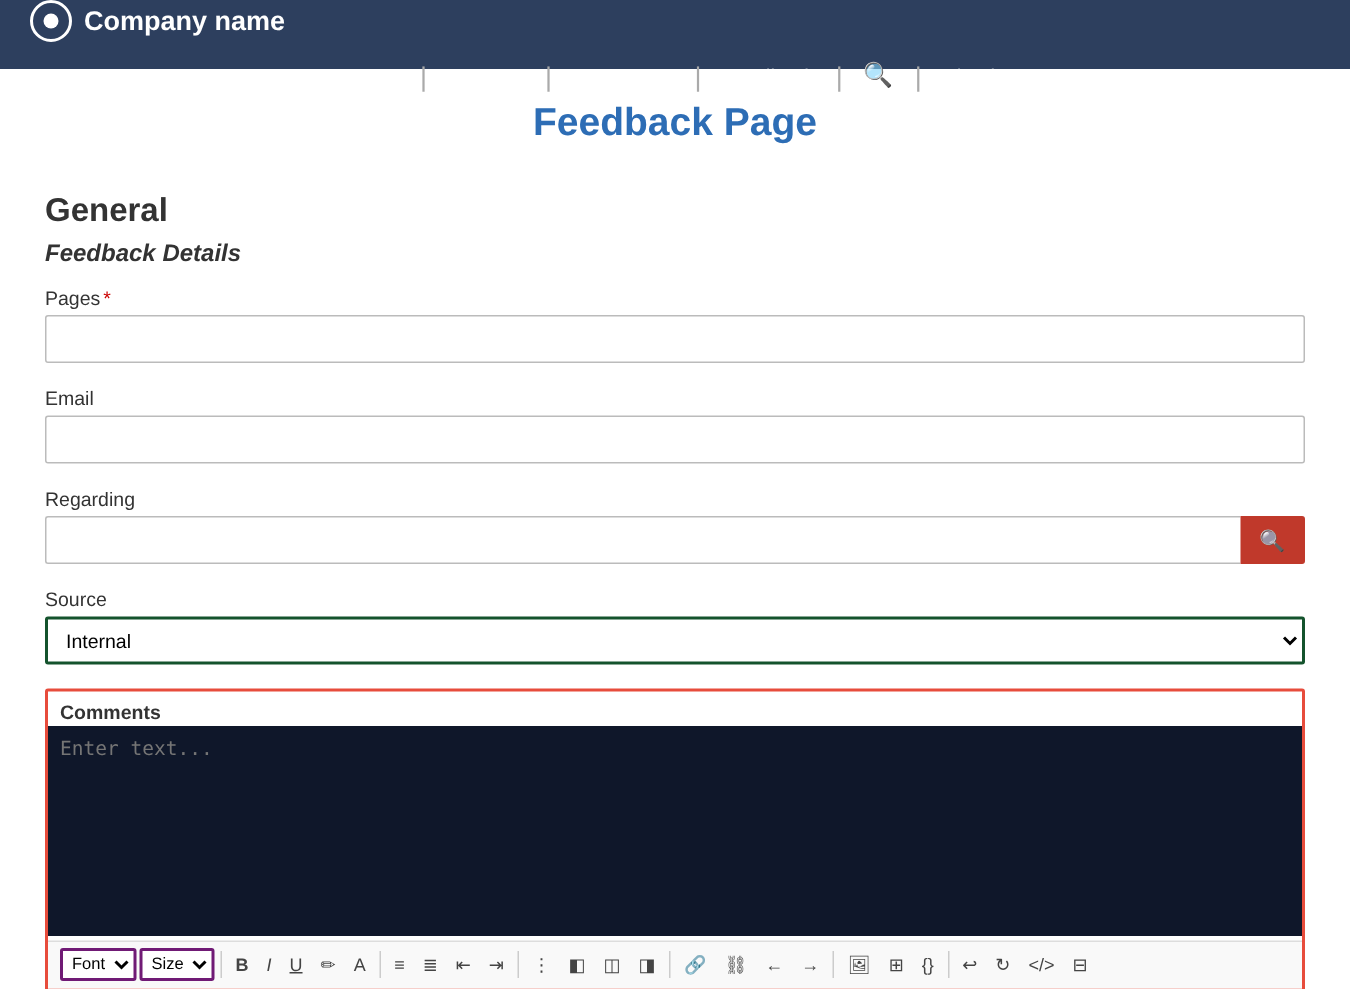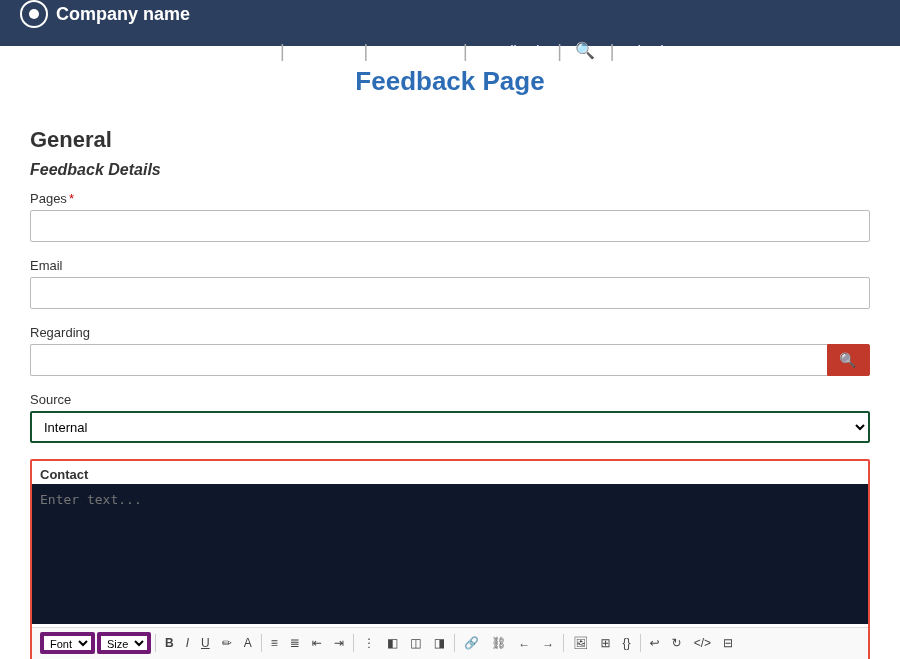--- a/index.html
+++ b/index.html
@@ -196,21 +196,21 @@
       cursor: pointer;
       font-size: 12px;
       padding: 2px 4px;
       color: #444;
       border-radius: 2px;
       line-height: 1.4;
       display: inline-flex;
       align-items: center;
     }
     .toolbar-select {
-      border: 4px solid #701a75;
+      border: 2px solid #701a75;
       background: #fff;
       padding: 1px 2px;
       font-size: 11px;
       height: 22px;
       border-radius: 2px;
     }
     .toolbar-divider {
       width: 1px;
       height: 18px;
       background: #ccc;
@@ -300,21 +300,21 @@
   <div class="form-group">
     <label>Source</label>
     <select class="form-select">
       <option>Internal</option>
       <option>External</option>
       <option>Web</option>
     </select>
   </div>
 
   <div class="comments-box">
-    <div class="comments-label">Contact</div>
+    <div class="comments-label">Comments</div>
     <textarea class="comments-editor" placeholder="Enter text..." style=""></textarea>
     <div class="comments-toolbar">
 
       <select class="toolbar-select">
         <option>Font</option>
       </select>
 
       <select class="toolbar-select">
         <option>Size</option>
       </select>

